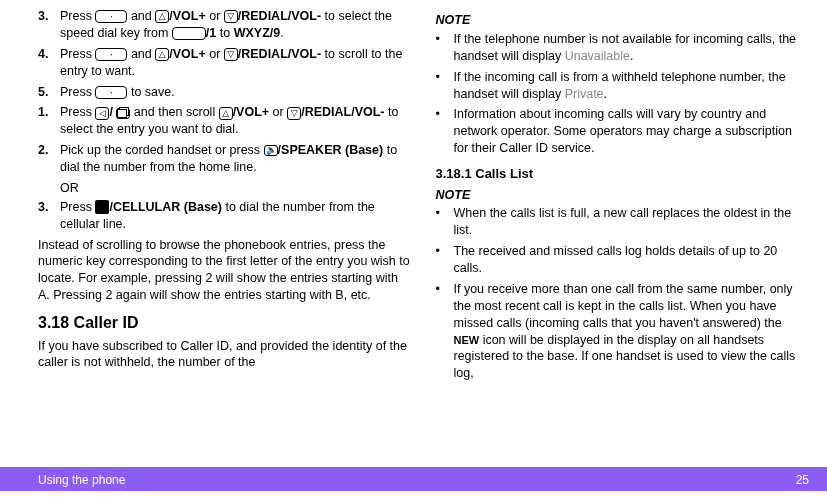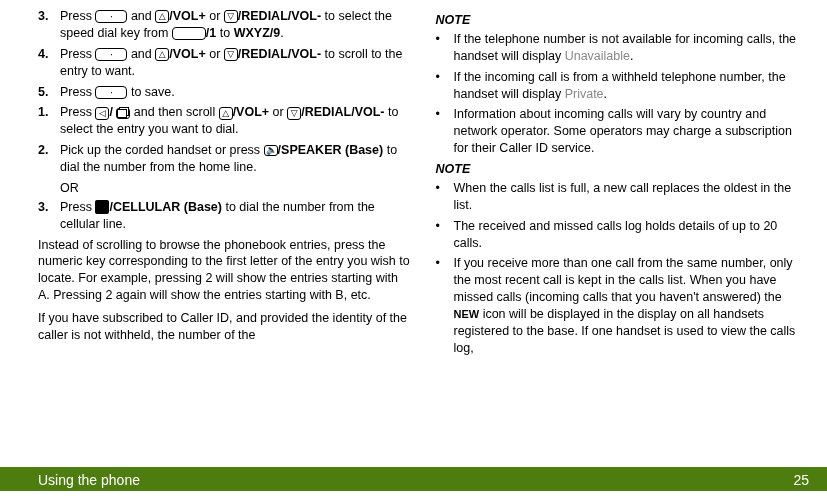--- a/index.html
+++ b/index.html
@@ -31,25 +31,25 @@
   .or { margin: 2px 0 2px 22px; }
   h2, h3 { margin: 8px 0 4px 0; }
   h2 { font-size: 16px; font-weight: bold; }
   h3 { font-size: 13px; font-weight: bold; }
   .tips-h { font-style: italic; font-weight: bold; margin-top: 6px; }
   .tips-b { margin-bottom: 6px; }
   .note-h { font-style: italic; font-weight: bold; margin-top: 4px; margin-bottom: 2px; }
   .footer {
     position: absolute; left: 0; right: 0; bottom: 12px;
     height: 24px;
-    background: #4d7c0f;
+    background: #8b5cf6;
     color: #fff;
     display: flex; justify-content: space-between; align-items: center;
     padding: 2px 18px 0 38px;
-    font-size: 14px;
+    font-size: 12px;
   }
   .ico {
     display: inline-block; vertical-align: middle;
     border: 1px solid #000; border-radius: 3px;
     font-size: 9px; text-align: center;
     line-height: 11px;
     padding: 0 2px;
     min-width: 14px;
     background: #fff;
   }
@@ -114,40 +114,42 @@
       <li>
         <span class="n">3.</span>
         <span class="t">
           <span>Press </span><span class="ico ico-cl"></span><b class="inl">/CELLULAR (Base)</b><span> to dial the number from the cellular line.</span>
         </span>
       </li>
     </ol>
 
     <div class="tips-b">Instead of scrolling to browse the phonebook entries, press the numeric key corresponding to the first letter of the entry you wish to locate. For example, pressing 2 will show the entries starting with A. Pressing 2 again will show the entries starting with B, etc.</div>
 
+    <h2>3.18    Caller ID</h2>
     <div>If you have subscribed to Caller ID, and provided the identity of the caller is not withheld, the number of the</div>
   </div>
 
   <div class="col">
     <div class="note-h">NOTE</div>
     <ul class="bul-list">
       <li>
           <span class="d">•</span>
           <span class="t"><span>If the telephone number is not available for incoming calls, the handset will display </span><span class="gray">Unavailable</span><span>.</span></span>
         </li>
       <li>
           <span class="d">•</span>
           <span class="t"><span>If the incoming call is from a withheld telephone number, the handset will display </span><span class="gray">Private</span><span>.</span></span>
         </li>
       <li>
           <span class="d">•</span>
           <span class="t">Information about incoming calls will vary by country and network operator. Some operators may charge a subscription for their Caller ID service.</span>
         </li>
     </ul>
 
+    <h3>3.18.1   Calls List</h3>
 
     <div class="note-h">NOTE</div>
     <ul class="bul-list">
       <li>
           <span class="d">•</span>
           <span class="t">When the calls list is full, a new call replaces the oldest in the list.</span>
         </li>
       <li>
           <span class="d">•</span>
           <span class="t">The received and missed calls log holds details of up to 20 calls.</span>

